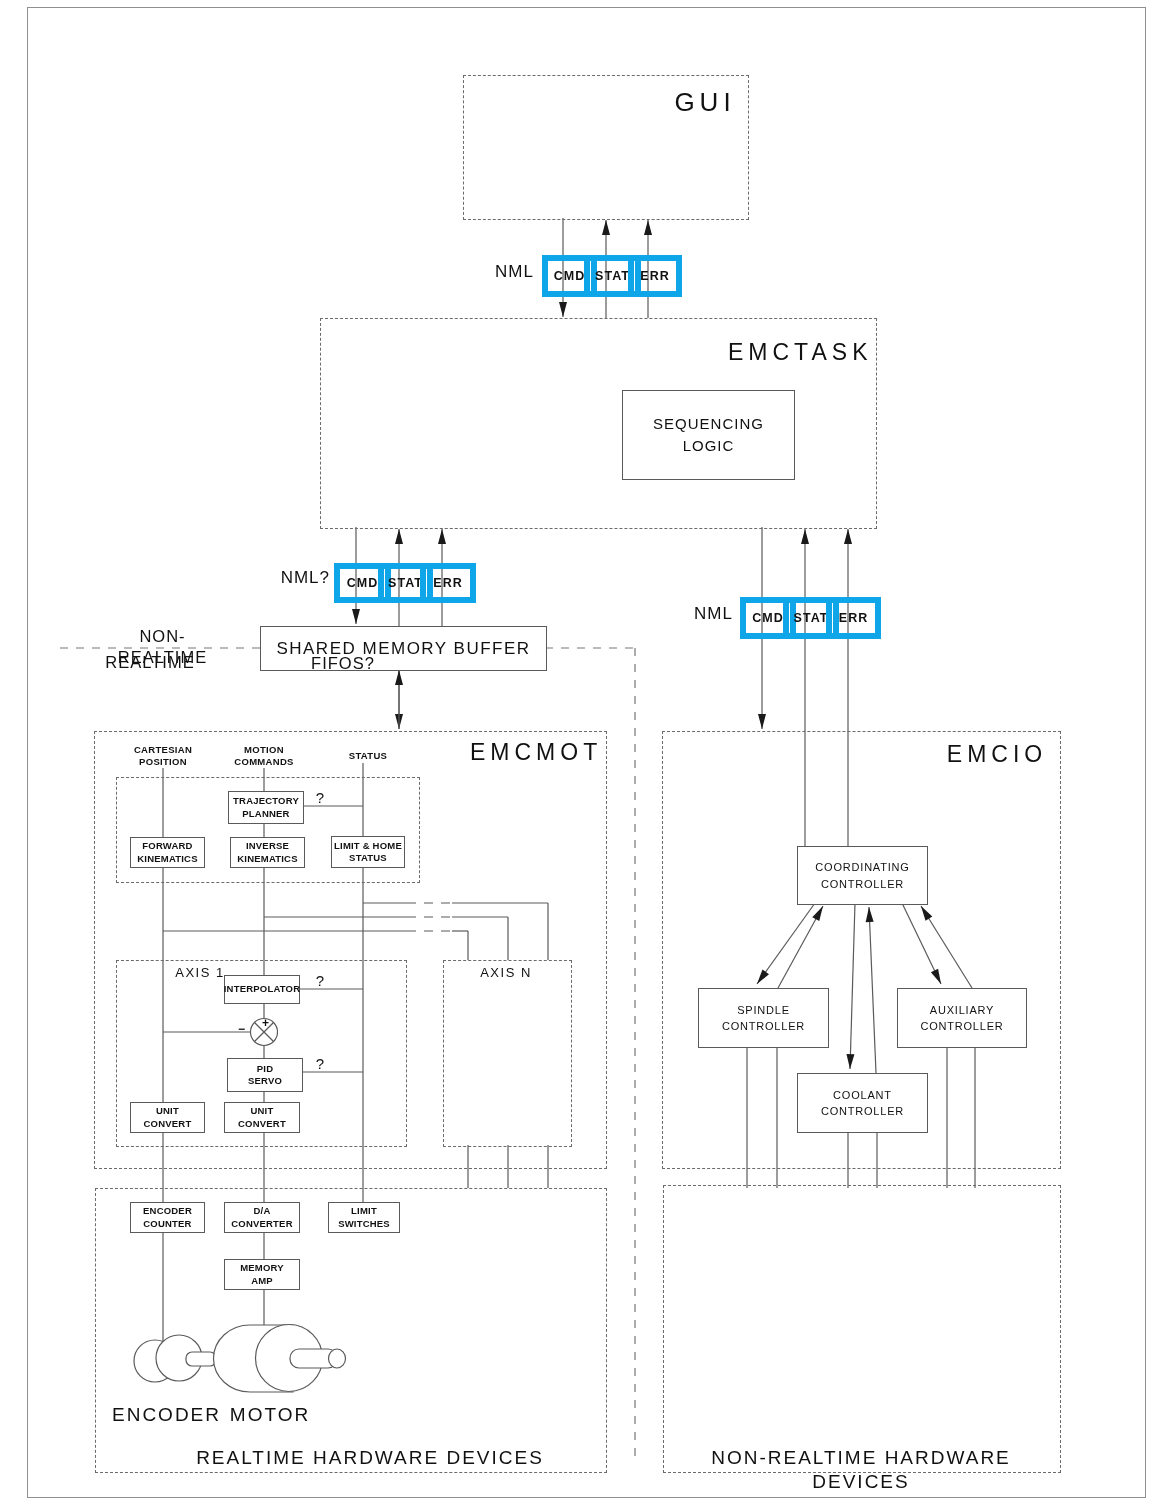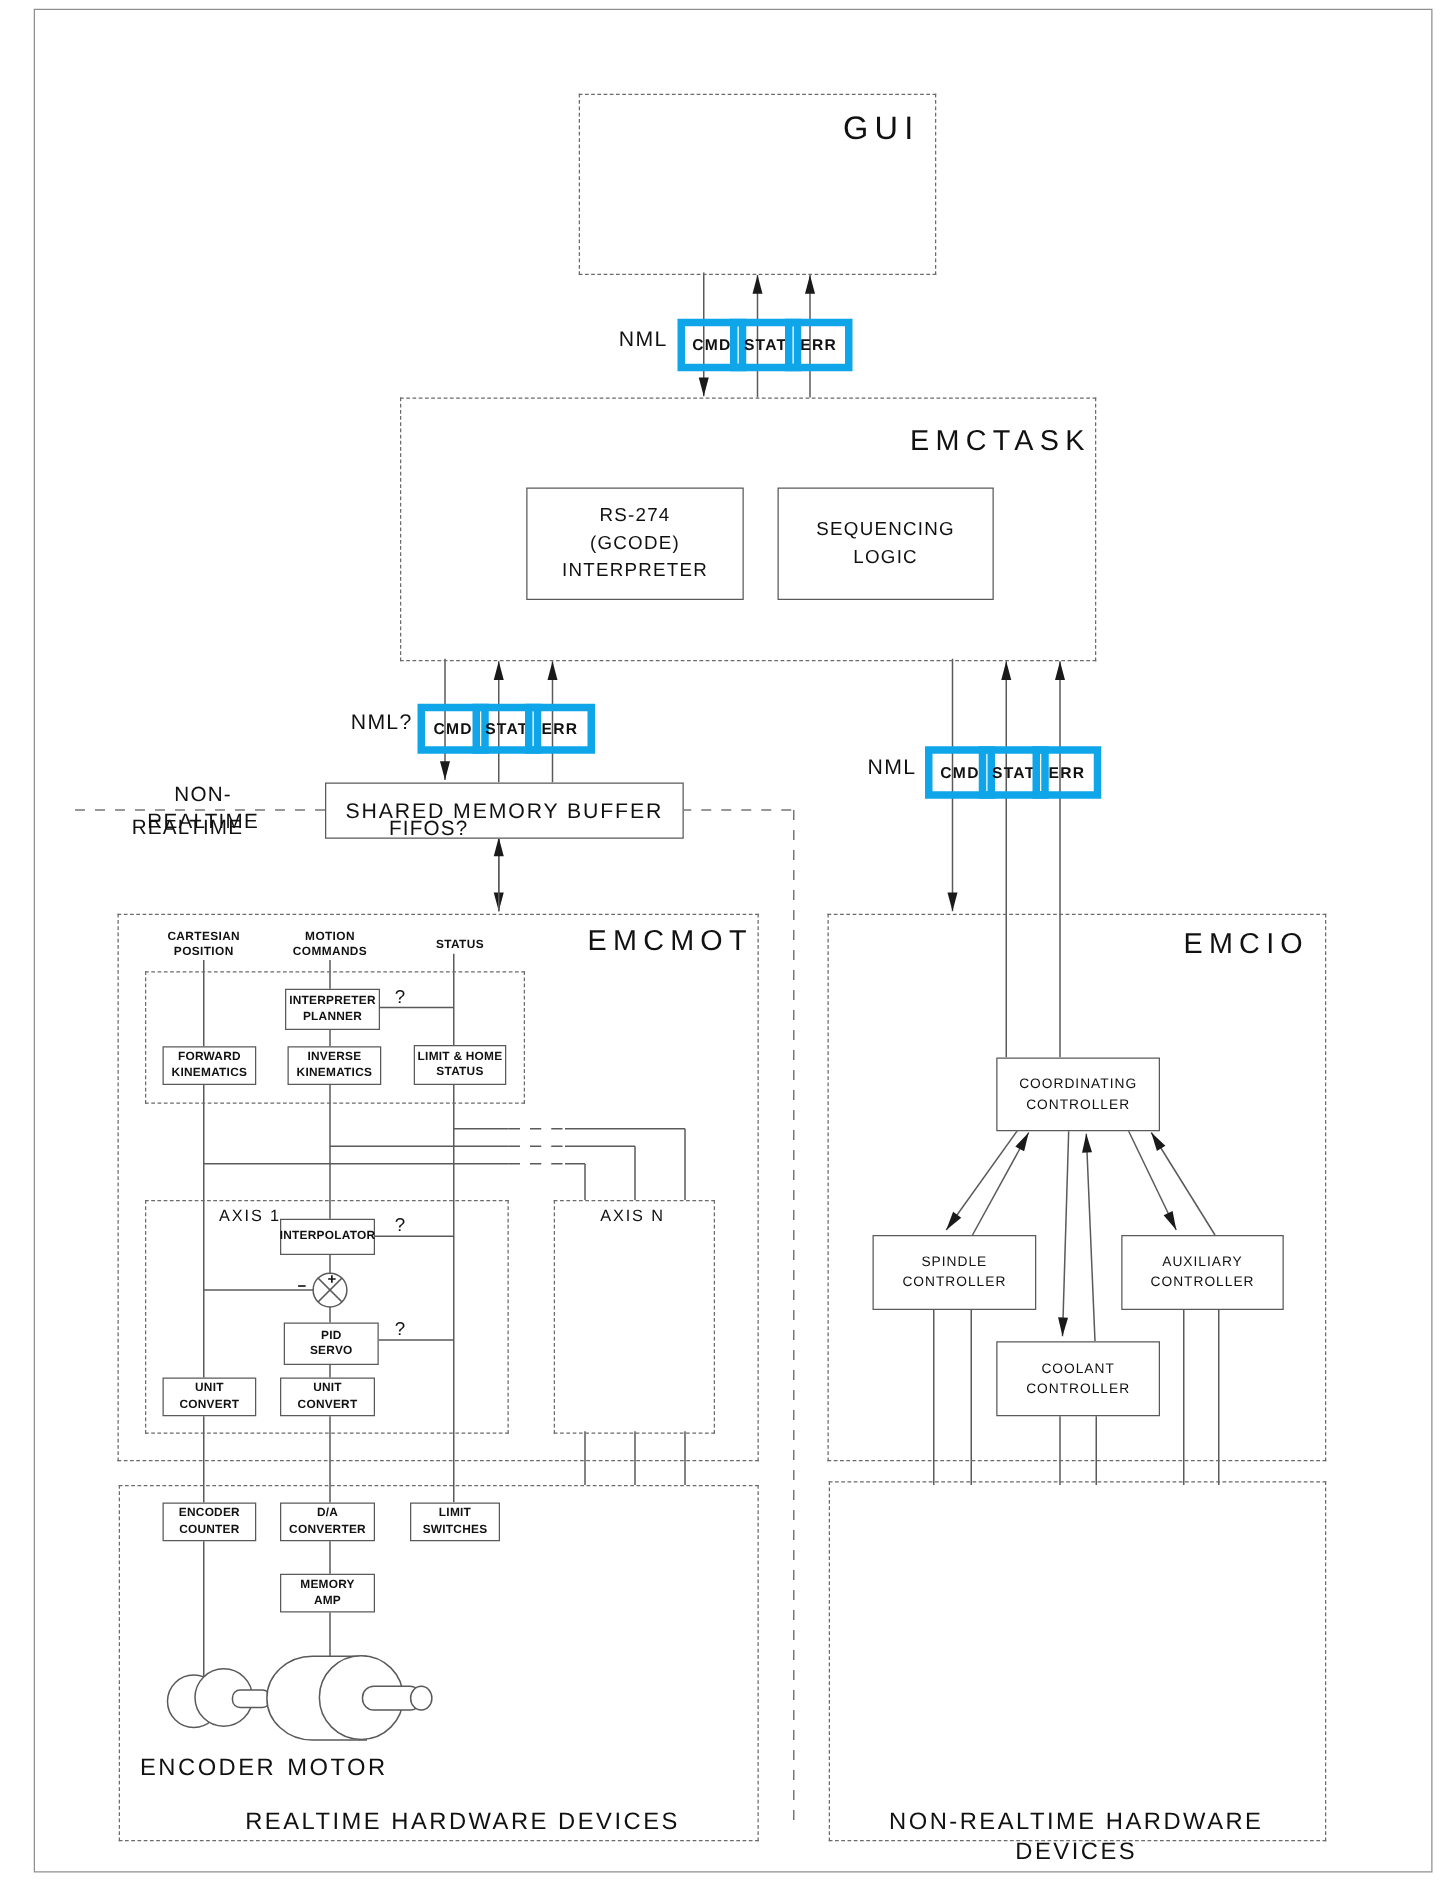--- a/index.html
+++ b/index.html
@@ -144,38 +144,35 @@
   <div class="lbl nml" style="left:250px;top:567px;width:80px;">NML?</div>
   <div class="chan" style="left:334px;top:563px;width:45px;height:28px;">CMD</div>
   <div class="chan" style="left:378px;top:563px;width:43px;height:28px;">STAT</div>
   <div class="chan" style="left:420px;top:563px;width:44px;height:28px;">ERR</div>
 
   <div class="lbl nml" style="left:660px;top:603px;width:73px;">NML</div>
   <div class="chan" style="left:740px;top:597px;width:44px;height:30px;">CMD</div>
   <div class="chan" style="left:783px;top:597px;width:44px;height:30px;">STAT</div>
   <div class="chan" style="left:826px;top:597px;width:43px;height:30px;">ERR</div>
 
-  <div class="box m" style="left:421px;top:390px;width:172px;height:88px;">RS-274
-(GCODE)
-INTERPRETER</div>
   <div class="box m" style="left:622px;top:390px;width:171px;height:88px;">SEQUENCING
 LOGIC</div>
 
   <div class="box mb" style="left:260px;top:626px;width:285px;height:43px;">SHARED MEMORY BUFFER</div>
   <div class="lbl bnd" style="left:95px;top:626px;width:135px;">NON-REALTIME</div>
   <div class="lbl bnd" style="left:95px;top:652px;width:110px;">REALTIME</div>
   <div class="lbl bnd" style="left:300px;top:653px;width:86px;">FIFOS?</div>
 
   <div class="lbl colhead" style="left:128px;top:744px;width:70px;">CARTESIAN
 POSITION</div>
   <div class="lbl colhead" style="left:228px;top:744px;width:72px;">MOTION
 COMMANDS</div>
   <div class="lbl colhead" style="left:338px;top:750px;width:60px;">STATUS</div>
 
-  <div class="box s" style="left:228px;top:791px;width:74px;height:31px;">INTERPRETER
+  <div class="box s" style="left:228px;top:791px;width:74px;height:31px;">TRAJECTORY
 PLANNER</div>
   <div class="box s" style="left:130px;top:837px;width:73px;height:29px;">FORWARD
 KINEMATICS</div>
   <div class="box s" style="left:230px;top:837px;width:73px;height:29px;">INVERSE
 KINEMATICS</div>
   <div class="box s" style="left:331px;top:836px;width:72px;height:30px;">LIMIT &amp; HOME
 STATUS</div>
   <div class="lbl q" style="left:313px;top:789px;width:14px;">?</div>
 
   <div class="lbl axis" style="left:168px;top:965px;width:64px;">AXIS 1</div>

